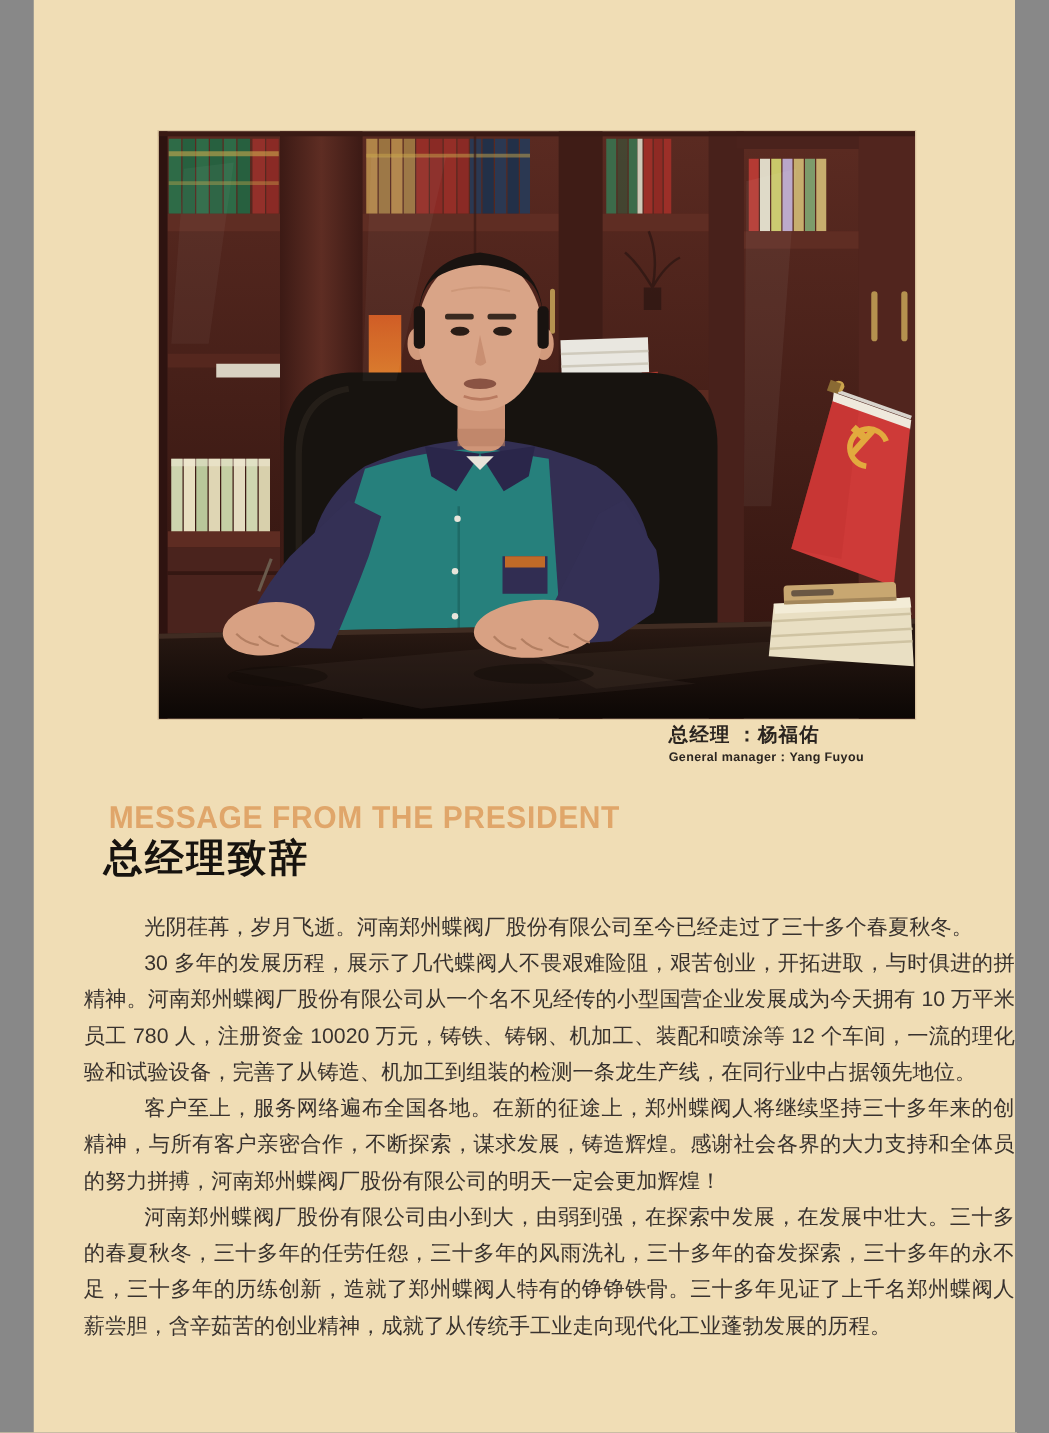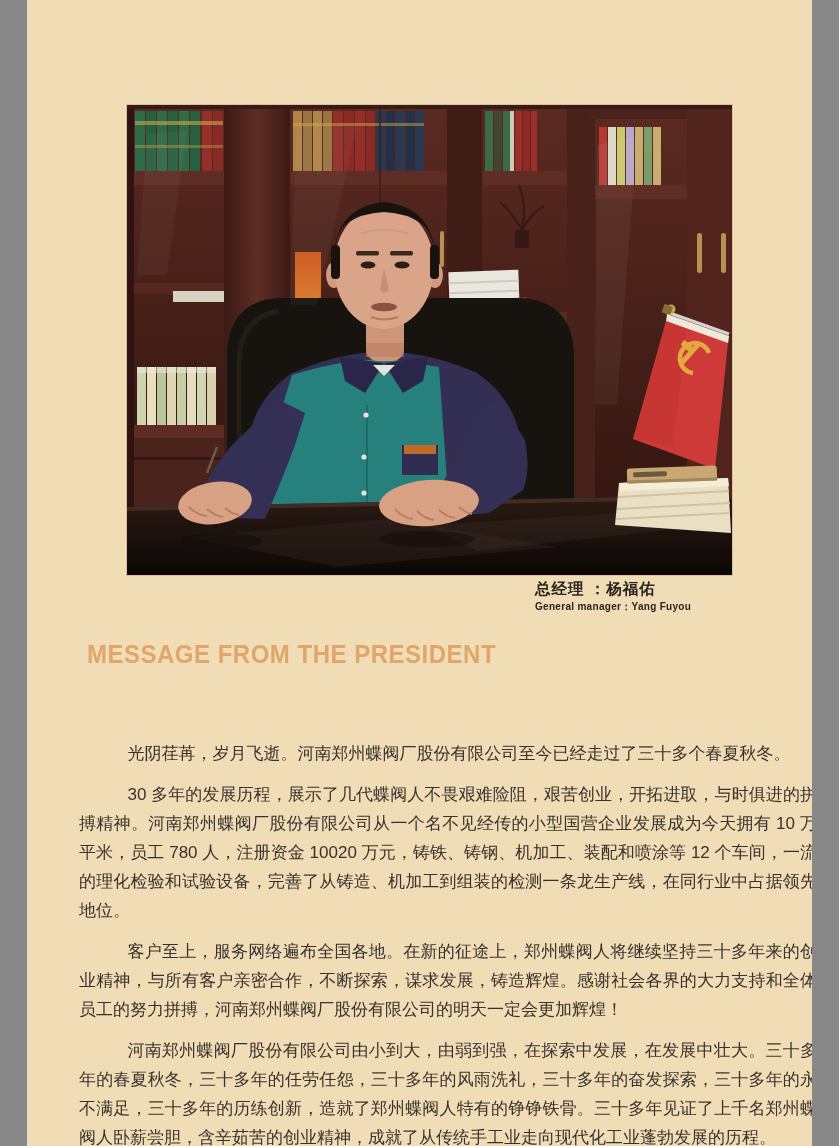--- a/index.html
+++ b/index.html
@@ -36,21 +36,21 @@
     position:absolute;left:56px;top:666px;margin:0;
     font-size:31px;font-weight:900;letter-spacing:2px;
     color:#17130F;
     font-family:"Liberation Serif","DejaVu Serif",serif;
   }
   .body-text{
     position:absolute;left:40px;top:727px;width:762px;
     font-size:17px;line-height:29px;color:#38322E;
     text-align:justify;
   }
-  .body-text p{margin:12px;text-indent:2.85em;}
+  .body-text p{margin:0;text-indent:2.85em;}
 </style>
 </head>
 <body>
 
 <div class="page">
 
   <div class="photo-wrap">
     <svg viewBox="0 0 605 470" xmlns="http://www.w3.org/2000/svg">
       <defs>
         <linearGradient id="glass" x1="0" y1="0" x2="0" y2="1">
@@ -285,20 +285,21 @@
       </g>
     </svg>
   </div>
 
   <div class="caption">
     <div class="caption-cn">总经理 ：杨福佑</div>
     <div class="caption-en">General manager：Yang Fuyou</div>
   </div>
 
   <h1 class="heading-en">MESSAGE FROM THE PRESIDENT</h1>
+  <h2 class="heading-cn">总经理致辞</h2>
 
   <div class="body-text">
     <p>光阴荏苒，岁月飞逝。河南郑州蝶阀厂股份有限公司至今已经走过了三十多个春夏秋冬。</p>
     <p>30 多年的发展历程，展示了几代蝶阀人不畏艰难险阻，艰苦创业，开拓进取，与时俱进的拼搏精神。河南郑州蝶阀厂股份有限公司从一个名不见经传的小型国营企业发展成为今天拥有 10 万平米，员工 780 人，注册资金 10020 万元，铸铁、铸钢、机加工、装配和喷涂等 12 个车间，一流的理化检验和试验设备，完善了从铸造、机加工到组装的检测一条龙生产线，在同行业中占据领先地位。</p>
     <p>客户至上，服务网络遍布全国各地。在新的征途上，郑州蝶阀人将继续坚持三十多年来的创业精神，与所有客户亲密合作，不断探索，谋求发展，铸造辉煌。感谢社会各界的大力支持和全体员工的努力拼搏，河南郑州蝶阀厂股份有限公司的明天一定会更加辉煌！</p>
     <p>河南郑州蝶阀厂股份有限公司由小到大，由弱到强，在探索中发展，在发展中壮大。三十多年的春夏秋冬，三十多年的任劳任怨，三十多年的风雨洗礼，三十多年的奋发探索，三十多年的永不满足，三十多年的历练创新，造就了郑州蝶阀人特有的铮铮铁骨。三十多年见证了上千名郑州蝶阀人卧薪尝胆，含辛茹苦的创业精神，成就了从传统手工业走向现代化工业蓬勃发展的历程。</p>
   </div>
 
 </div>
 

